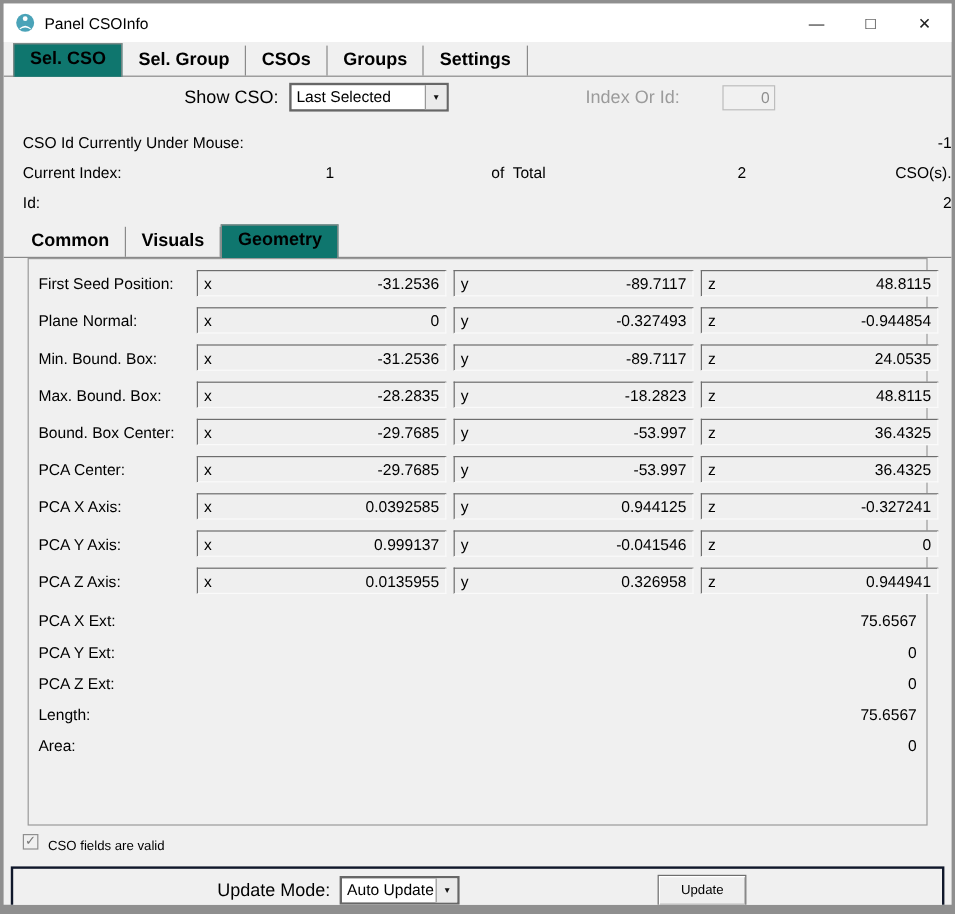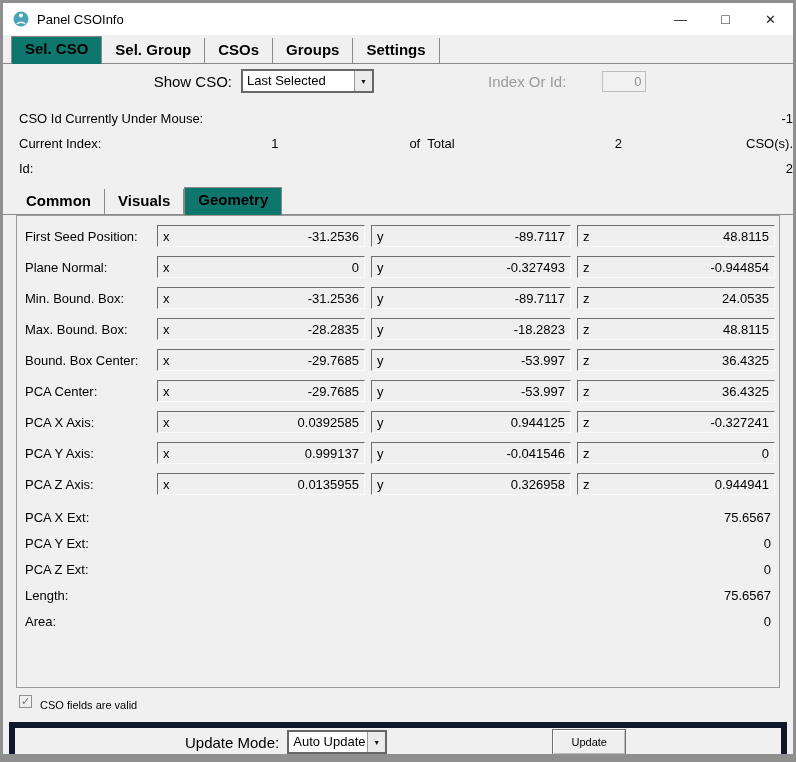--- a/index.html
+++ b/index.html
@@ -30,37 +30,37 @@
   
   .info{padding:8px 0 0 16px;font-size:13px;}
   .info-row{height:25px;display:flex;align-items:center;justify-content:space-between;}
   .iw-wide{display:inline-block;width:221px;}
   .iw-med{display:inline-block;width:136px;}
   .iw-v1{display:inline-block;width:8px;}
   .of-total{margin-left:14px;white-space:pre;}
   .iw-v2{display:inline-block;width:51px;text-align:right;}
   .cso-s{margin-left:8px;}
   
-  .geo-frame{margin:0 13px;border:1px solid #9a9a9a;height:473px;box-sizing:border-box;padding-top:9px;background:#f0f0f0;}
+  .geo-frame{margin:0 20px;border:1px solid #9a9a9a;height:473px;box-sizing:border-box;padding-top:9px;background:#f0f0f0;}
   .vrow{display:flex;align-items:center;height:22px;margin:0 8px 9px 8px;}
   .vlabel{width:132px;font-size:13px;flex:0 0 auto;}
   .vbox{height:22px;box-sizing:border-box;background:#efefef;border-top:1px solid #6d6d6d;border-left:1px solid #6d6d6d;border-bottom:1px solid #fafafa;border-right:1px solid #fafafa;display:flex;align-items:center;justify-content:space-between;font-size:13px;padding:0 5px;flex:0 0 auto;}
   .vbox.bx{width:208px;margin-right:6px;}
   .vbox.by{width:200px;margin-right:6px;}
   .vbox.bz{width:198px;}
   .scalar-section{margin-top:8px;}
   .srow{display:flex;align-items:center;height:26px;margin:0 8px;font-size:13px;}
   .slabel{flex:1;}
   .sval{text-align:right;}
   
   .valid-row{height:26px;display:flex;align-items:center;padding-left:16px;gap:8px;}
   .checkbox{width:13px;height:13px;box-sizing:border-box;border:1px solid #8f8f8f;background:#f0f0f0;display:flex;align-items:center;justify-content:center;font-size:11px;line-height:11px;color:#777;}
   .valid-label{font-size:11px;margin-top:8px;}
   
-  .footer{margin:8px 6px 0 6px;height:40px;box-sizing:border-box;border:6px solid #0f172a;display:flex;align-items:center;background:#f0f0f0;}
+  .footer{margin:8px 6px 0 6px;height:40px;box-sizing:border-box;border:2px solid #0f172a;display:flex;align-items:center;background:#f0f0f0;}
   .um-label{margin-left:170px;}
   .footer .combo{margin-left:8px;}
   .update-btn{margin-left:165px;width:74px;height:26px;box-sizing:border-box;background:#efefef;border:1px solid #6e6e6e;box-shadow:inset 1px 1px 0 #ffffff,inset -1px -1px 0 #bdbdbd;display:flex;align-items:center;justify-content:center;font-size:11px;}
 </style>
 </head>
 <body>
 
 <div class="window">
 
   <div class="titlebar">

